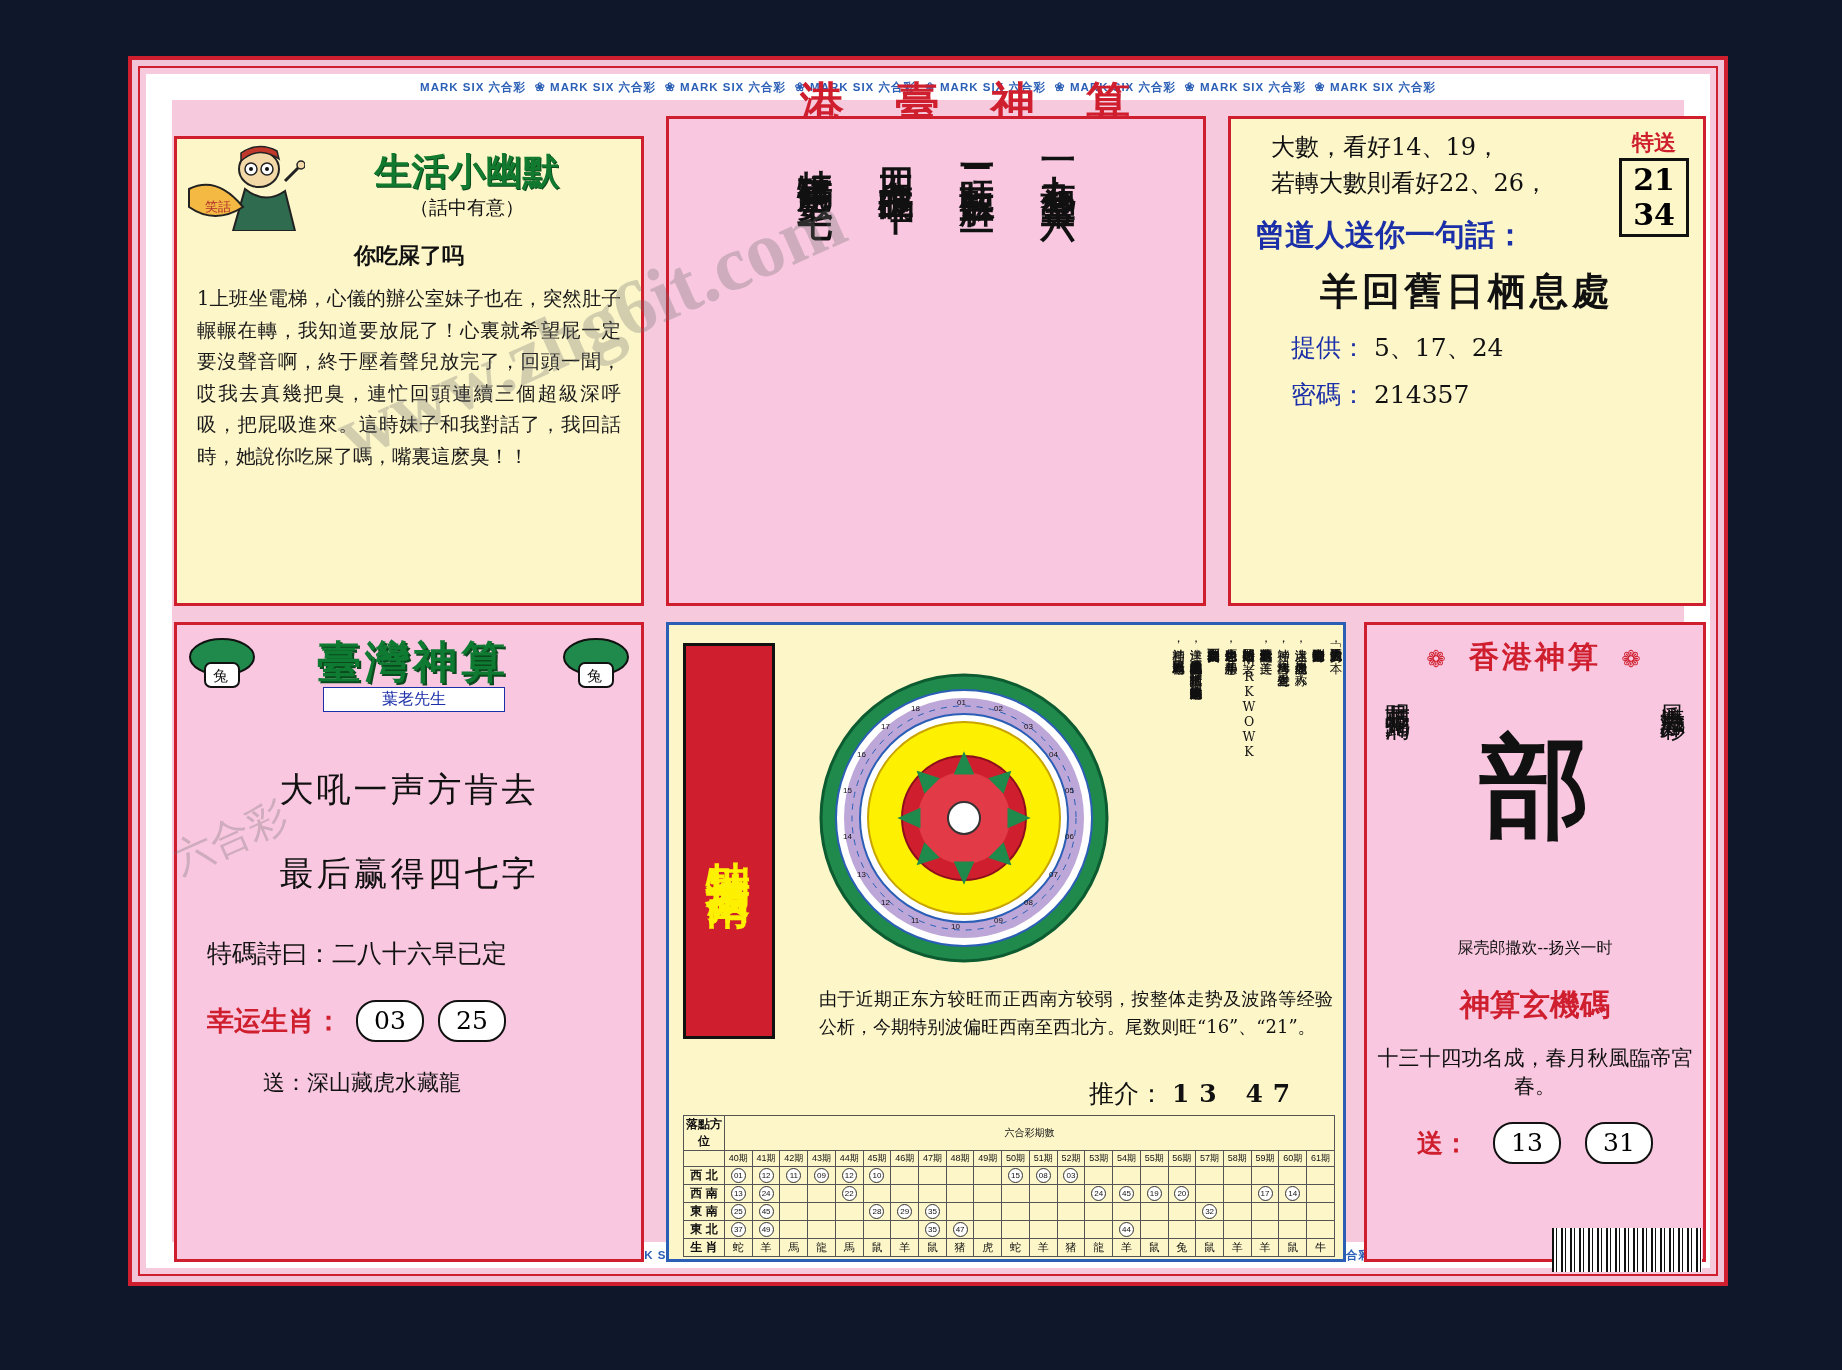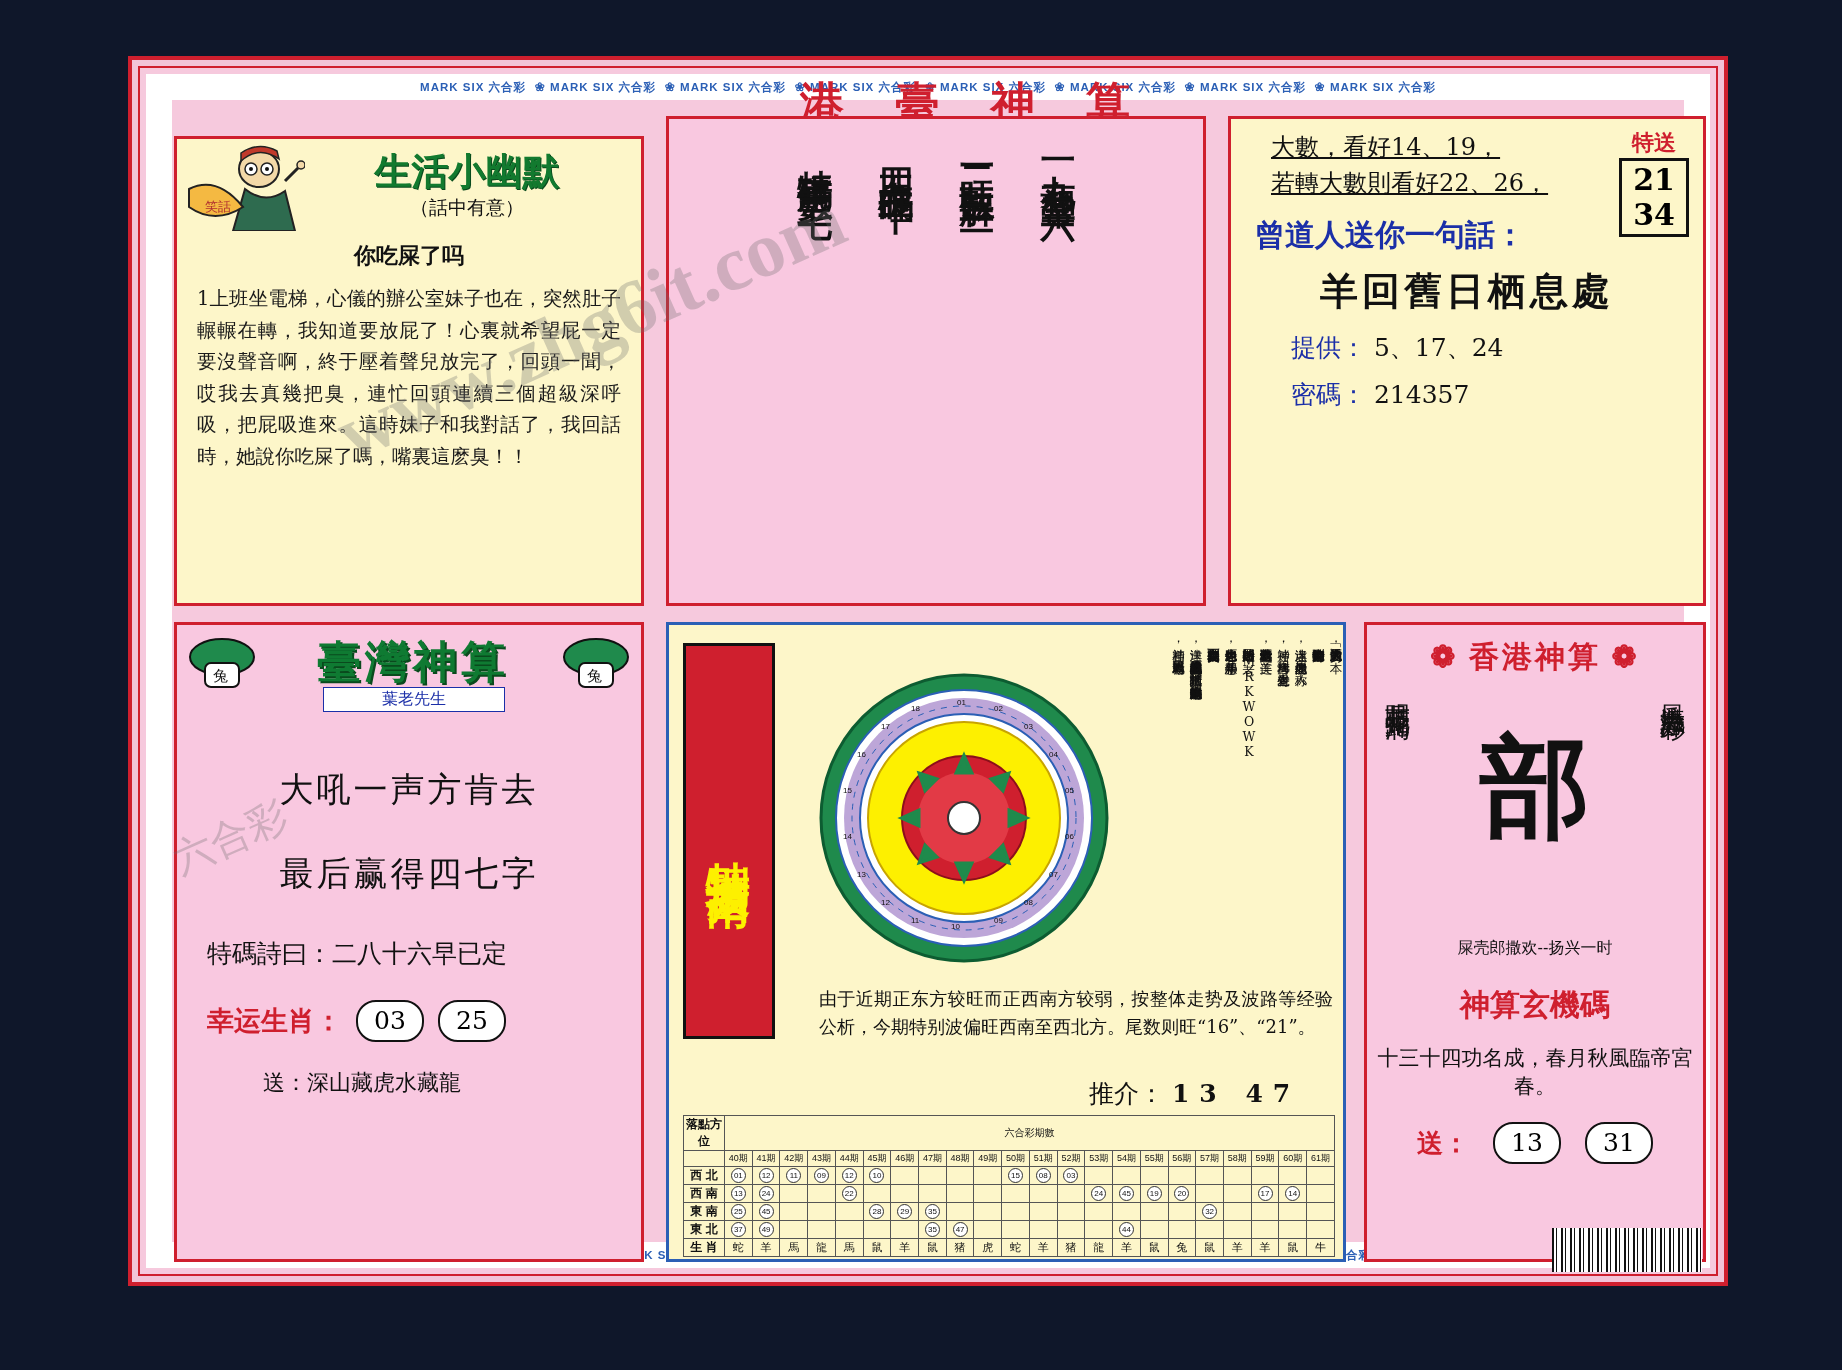--- a/index.html
+++ b/index.html
@@ -58,21 +58,21 @@
   .special{left:1054px;top:14px;width:478px;height:490px;background:#fdf6c9;
         border:3px solid #cf1f2e;}
   .sp-h{margin:16px 0 0 20px;font-family:"DejaVu Serif",serif;font-size:34px;
         font-weight:bold;color:#1b2fa8;letter-spacing:2px;}
   .sp-box{position:absolute;right:14px;top:12px;width:70px;text-align:center;}
   .sp-box .lab{font-size:22px;font-weight:bold;color:#cf1f2e;line-height:1.05;
         font-family:"DejaVu Serif",serif;}
   .sp-nums{border:3px solid #111;margin-top:4px;font-family:"DejaVu Serif",serif;
         font-size:30px;font-weight:bold;line-height:1.15;padding:2px 0;background:#fdf6c9;}
   .sp-lines{margin:10px 26px 0 40px;font-family:"DejaVu Serif",serif;
-        font-size:24px;line-height:1.5;color:#111;text-decoration:underline;}
+        font-size:24px;line-height:1.5;color:#111;}
   .sp-h2{margin:14px 0 0 24px;font-family:"DejaVu Serif",serif;font-size:30px;
         font-weight:bold;color:#1b2fa8;}
   .sp-phrase{text-align:center;font-family:"DejaVu Serif",serif;font-size:38px;
         font-weight:bold;color:#111;margin-top:10px;letter-spacing:4px;}
   .sp-row{margin:14px 0 0 60px;font-family:"DejaVu Serif",serif;font-size:25px;color:#111;}
   .sp-key{color:#1b2fa8;}
 
   
   .taiwan{left:0px;top:520px;width:470px;height:640px;background:#f9c8e0;
         border:3px solid #cf1f2e;}
@@ -117,21 +117,21 @@
   table.grid td,table.grid th{border:1px solid #555;height:15px;text-align:center;
         padding:0;color:#111;background:#fdf6c9;font-weight:normal;}
   table.grid td.lbl{font-size:12px;font-weight:bold;width:40px;}
   table.grid td.hdr{font-size:9px;}
   .dot{display:inline-block;width:13px;height:13px;line-height:13px;border-radius:50%;
         border:1px solid #333;font-size:8px;background:#fff;}
 
   
   .hk{left:1190px;top:520px;width:342px;height:640px;background:#f9c8e0;
         border:3px solid #cf1f2e;}
-  .hk-title{text-align:center;font-family:Liberation Serif, serif;font-size:30px;
+  .hk-title{text-align:center;font-family:Liberation Mono, monospace;font-size:30px;
         font-weight:bold;color:#cf1f2e;margin-top:12px;letter-spacing:3px;}
   .hk-mid{position:relative;height:250px;margin-top:6px;}
   .hk-big{position:absolute;left:0;right:0;top:30px;text-align:center;
         font-family:"DejaVu Serif",serif;font-size:110px;font-weight:bold;color:#111;}
   .hk-vl{position:absolute;left:14px;top:0;writing-mode:vertical-rl;text-orientation:upright;
         font-family:"DejaVu Serif",serif;font-size:25px;color:#111;letter-spacing:2px;height:230px;}
   .hk-vr{position:absolute;right:14px;top:0;writing-mode:vertical-rl;text-orientation:upright;
         font-family:"DejaVu Serif",serif;font-size:25px;color:#111;letter-spacing:2px;height:230px;}
   .hk-small{text-align:center;font-size:16px;color:#111;font-family:"DejaVu Serif",serif;margin-top:4px;}
   .hk-h2{text-align:center;font-family:"DejaVu Serif",serif;font-size:30px;font-weight:bold;

